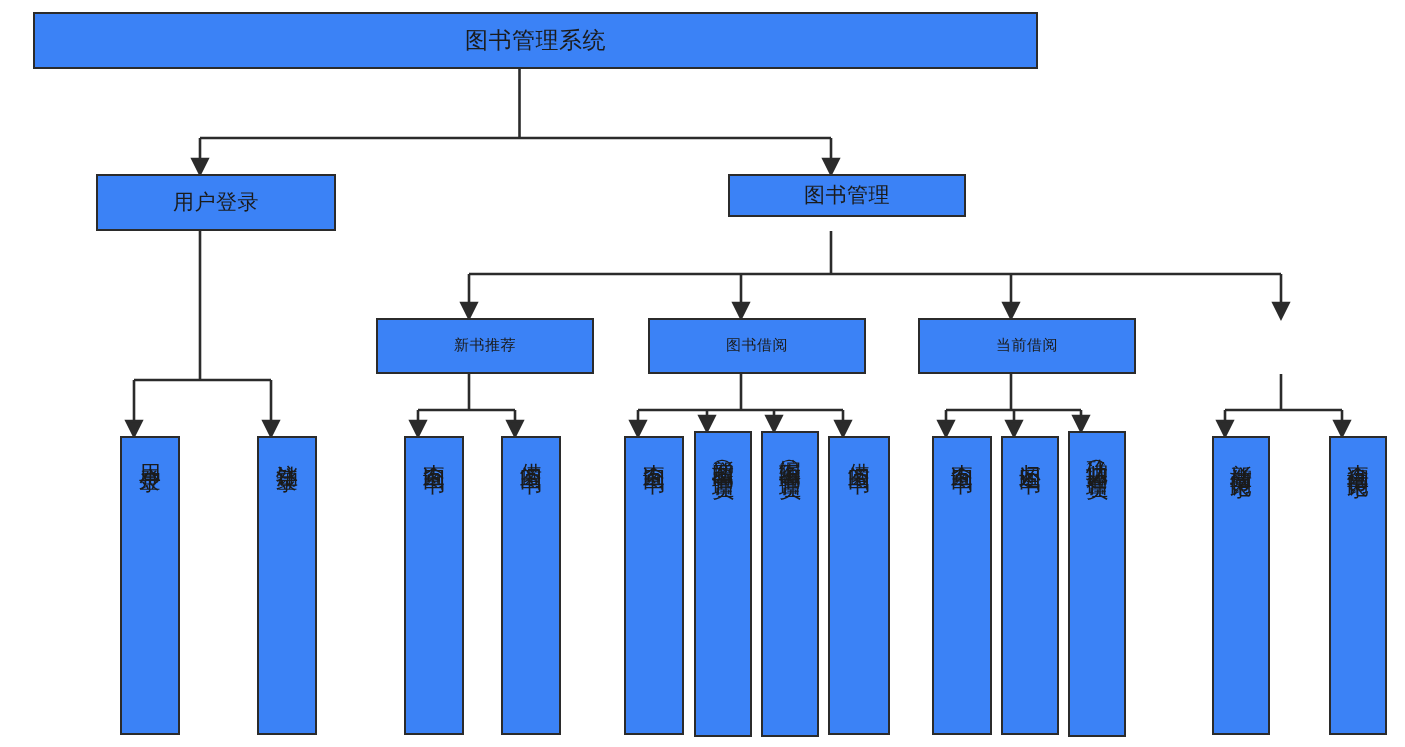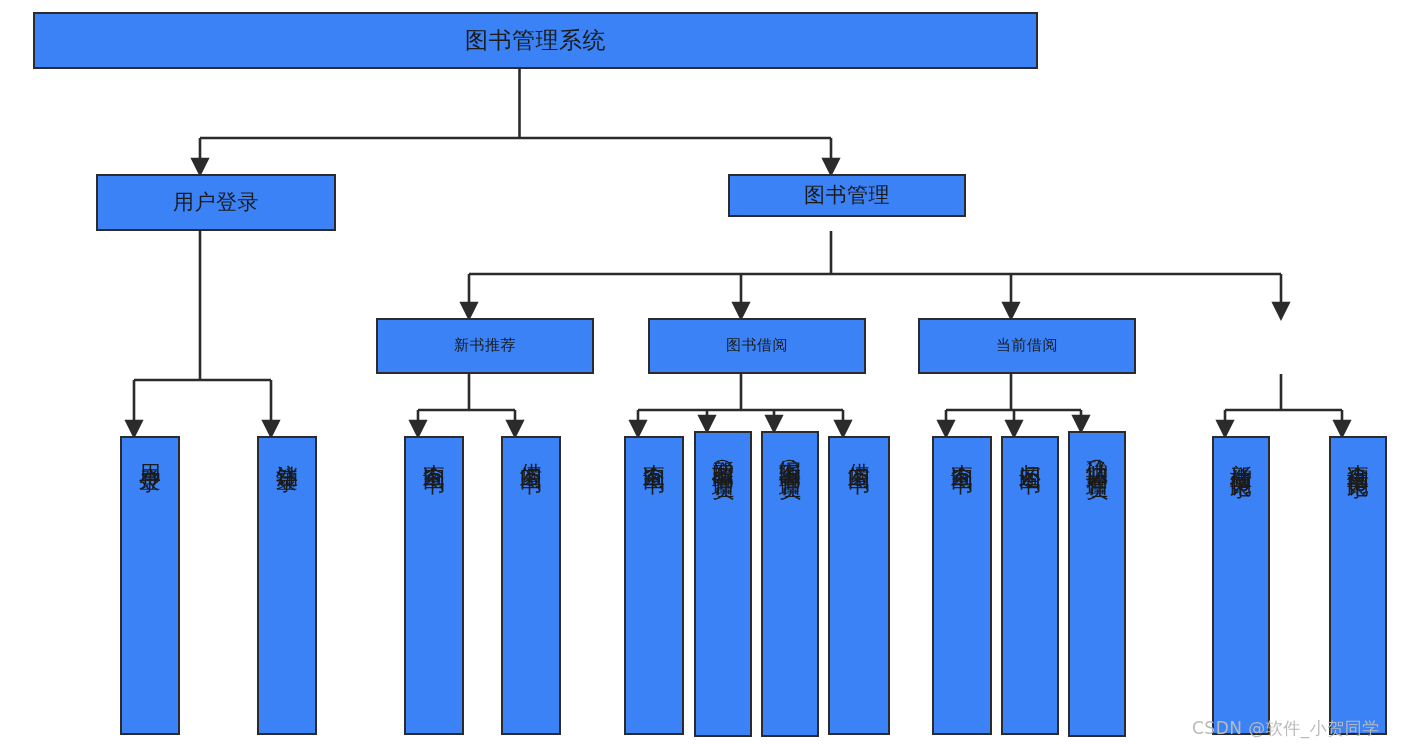--- a/index.html
+++ b/index.html
@@ -203,15 +203,14 @@
         <span class="label">确认归还（管理员）</span>
       </div>
       <div class="node node-leaf" style="left: 1196px; top: 436px; width: 58px; height: 299px;">
         <span class="label">新增借阅记录</span>
       </div>
       <div class="node node-leaf" style="left: 1313px; top: 436px; width: 58px; height: 299px;">
         <span class="label">查询借阅记录</span>
       </div>
     </div>
 
-  <div class="watermark" style="left: 1192px; top: 717px;">CSDN @软件_小贺同学</div>
 
 </div>
 
 </body></html>

